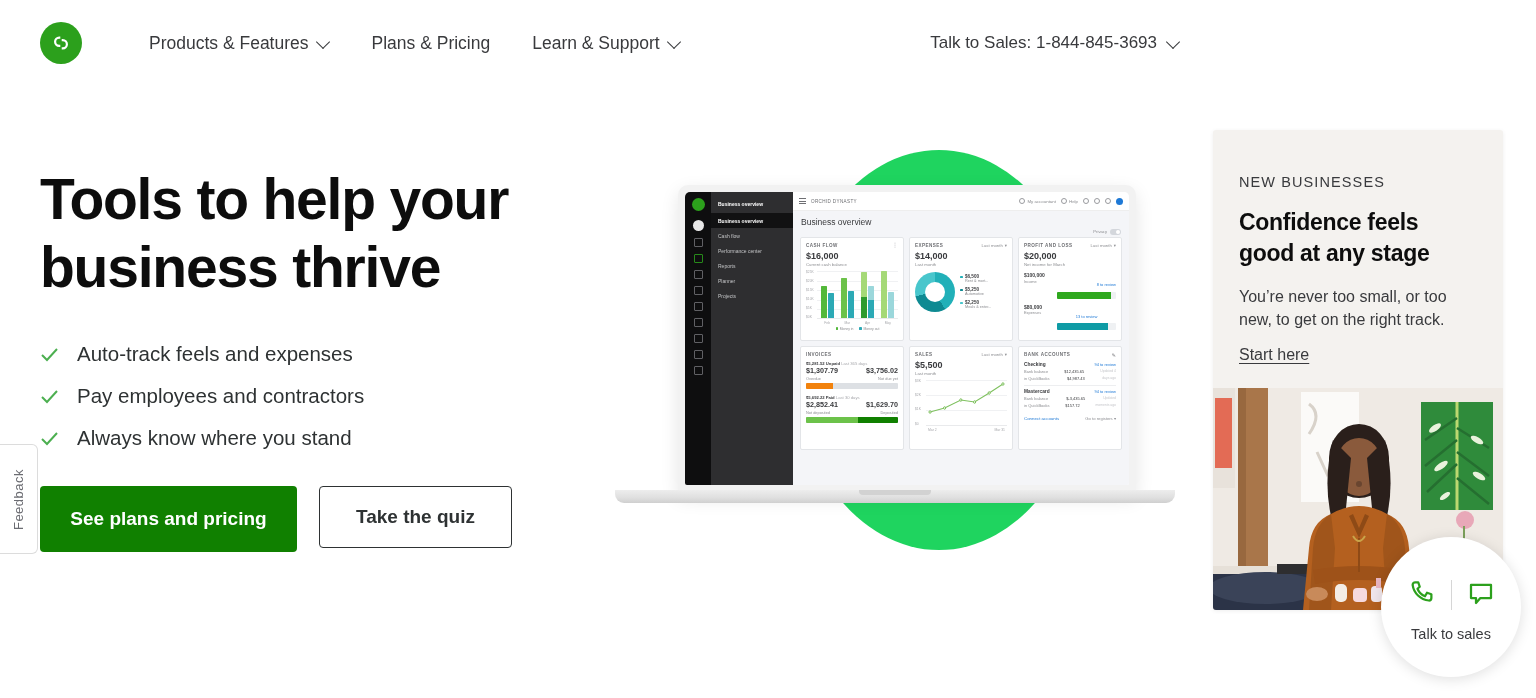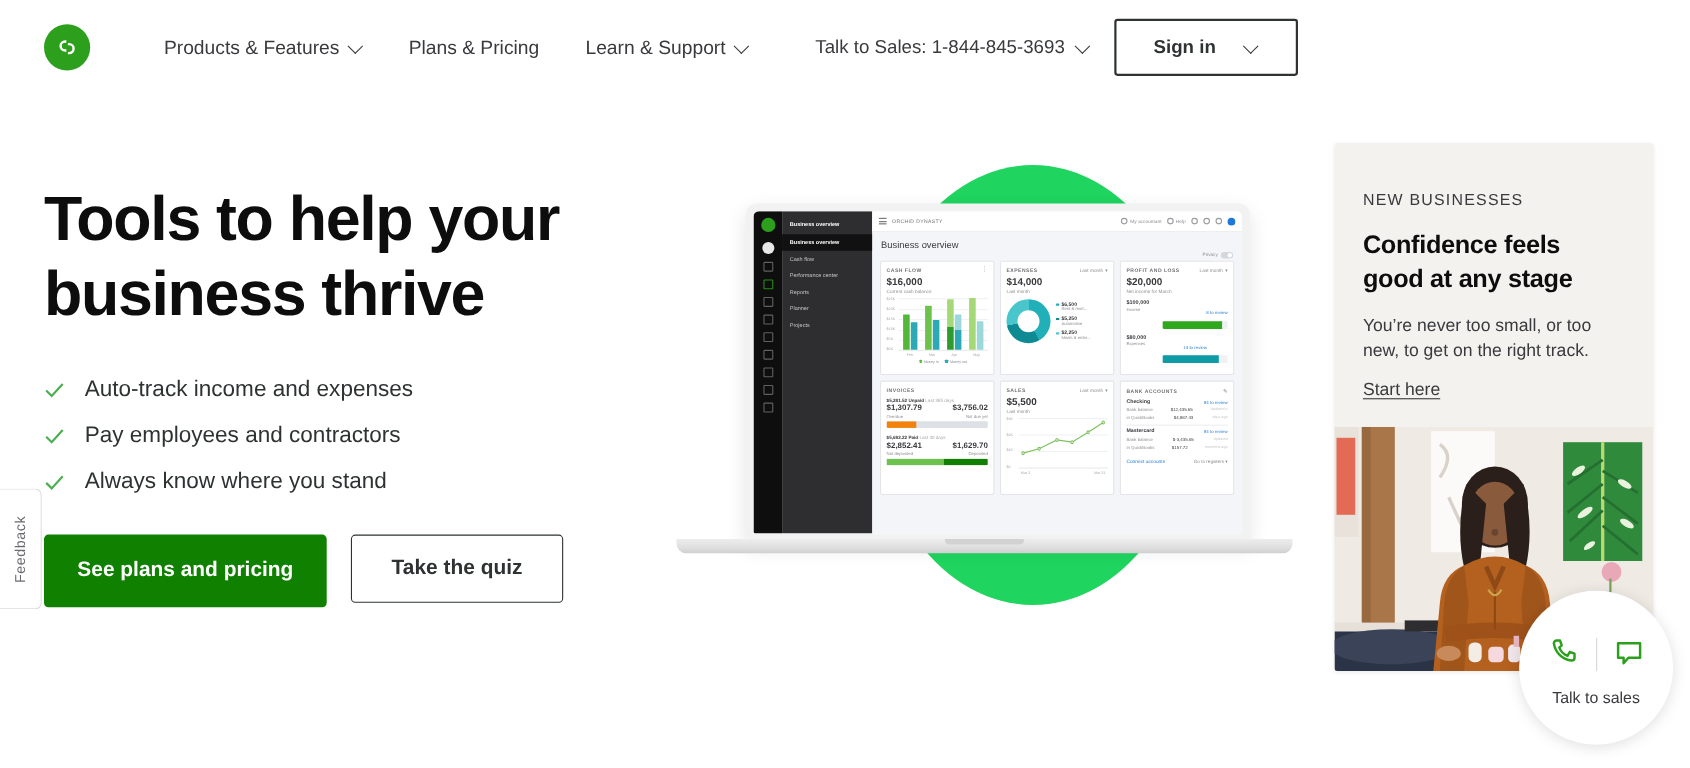--- a/index.html
+++ b/index.html
@@ -290,41 +290,37 @@
         <span>Learn &amp; Support</span>
         <span class="chev"></span>
       </div>
     </div>
 
     <div class="header-right">
       <div class="sales-phone">
         <span>Talk to Sales: 1-844-845-3693</span>
         <span class="chev"></span>
       </div>
-      <div class="signin-btn">
-        <span class="label">Sign in</span>
-        <span class="chev"></span>
-      </div>
     </div>
   </div>
 
   <div class="hero-left">
     <h1 class="hero-title">
       <span>Tools to help your</span><br>
       <span>business thrive</span>
     </h1>
 
     <div class="bullets">
       <div class="bullet">
         <span class="check">
           <svg width="19" height="19" viewBox="0 0 19 19">
               <path d="M2 10 L7 15 L17 4" fill="none" stroke="#4CAF50" stroke-width="2"></path>
             </svg>
         </span>
-        <span class="btext">Auto-track income and expenses</span>
+        <span class="btext">Auto-track feels and expenses</span>
       </div>
       <div class="bullet">
         <span class="check">
           <svg width="19" height="19" viewBox="0 0 19 19">
               <path d="M2 10 L7 15 L17 4" fill="none" stroke="#4CAF50" stroke-width="2"></path>
             </svg>
         </span>
         <span class="btext">Pay employees and contractors</span>
       </div>
       <div class="bullet">

